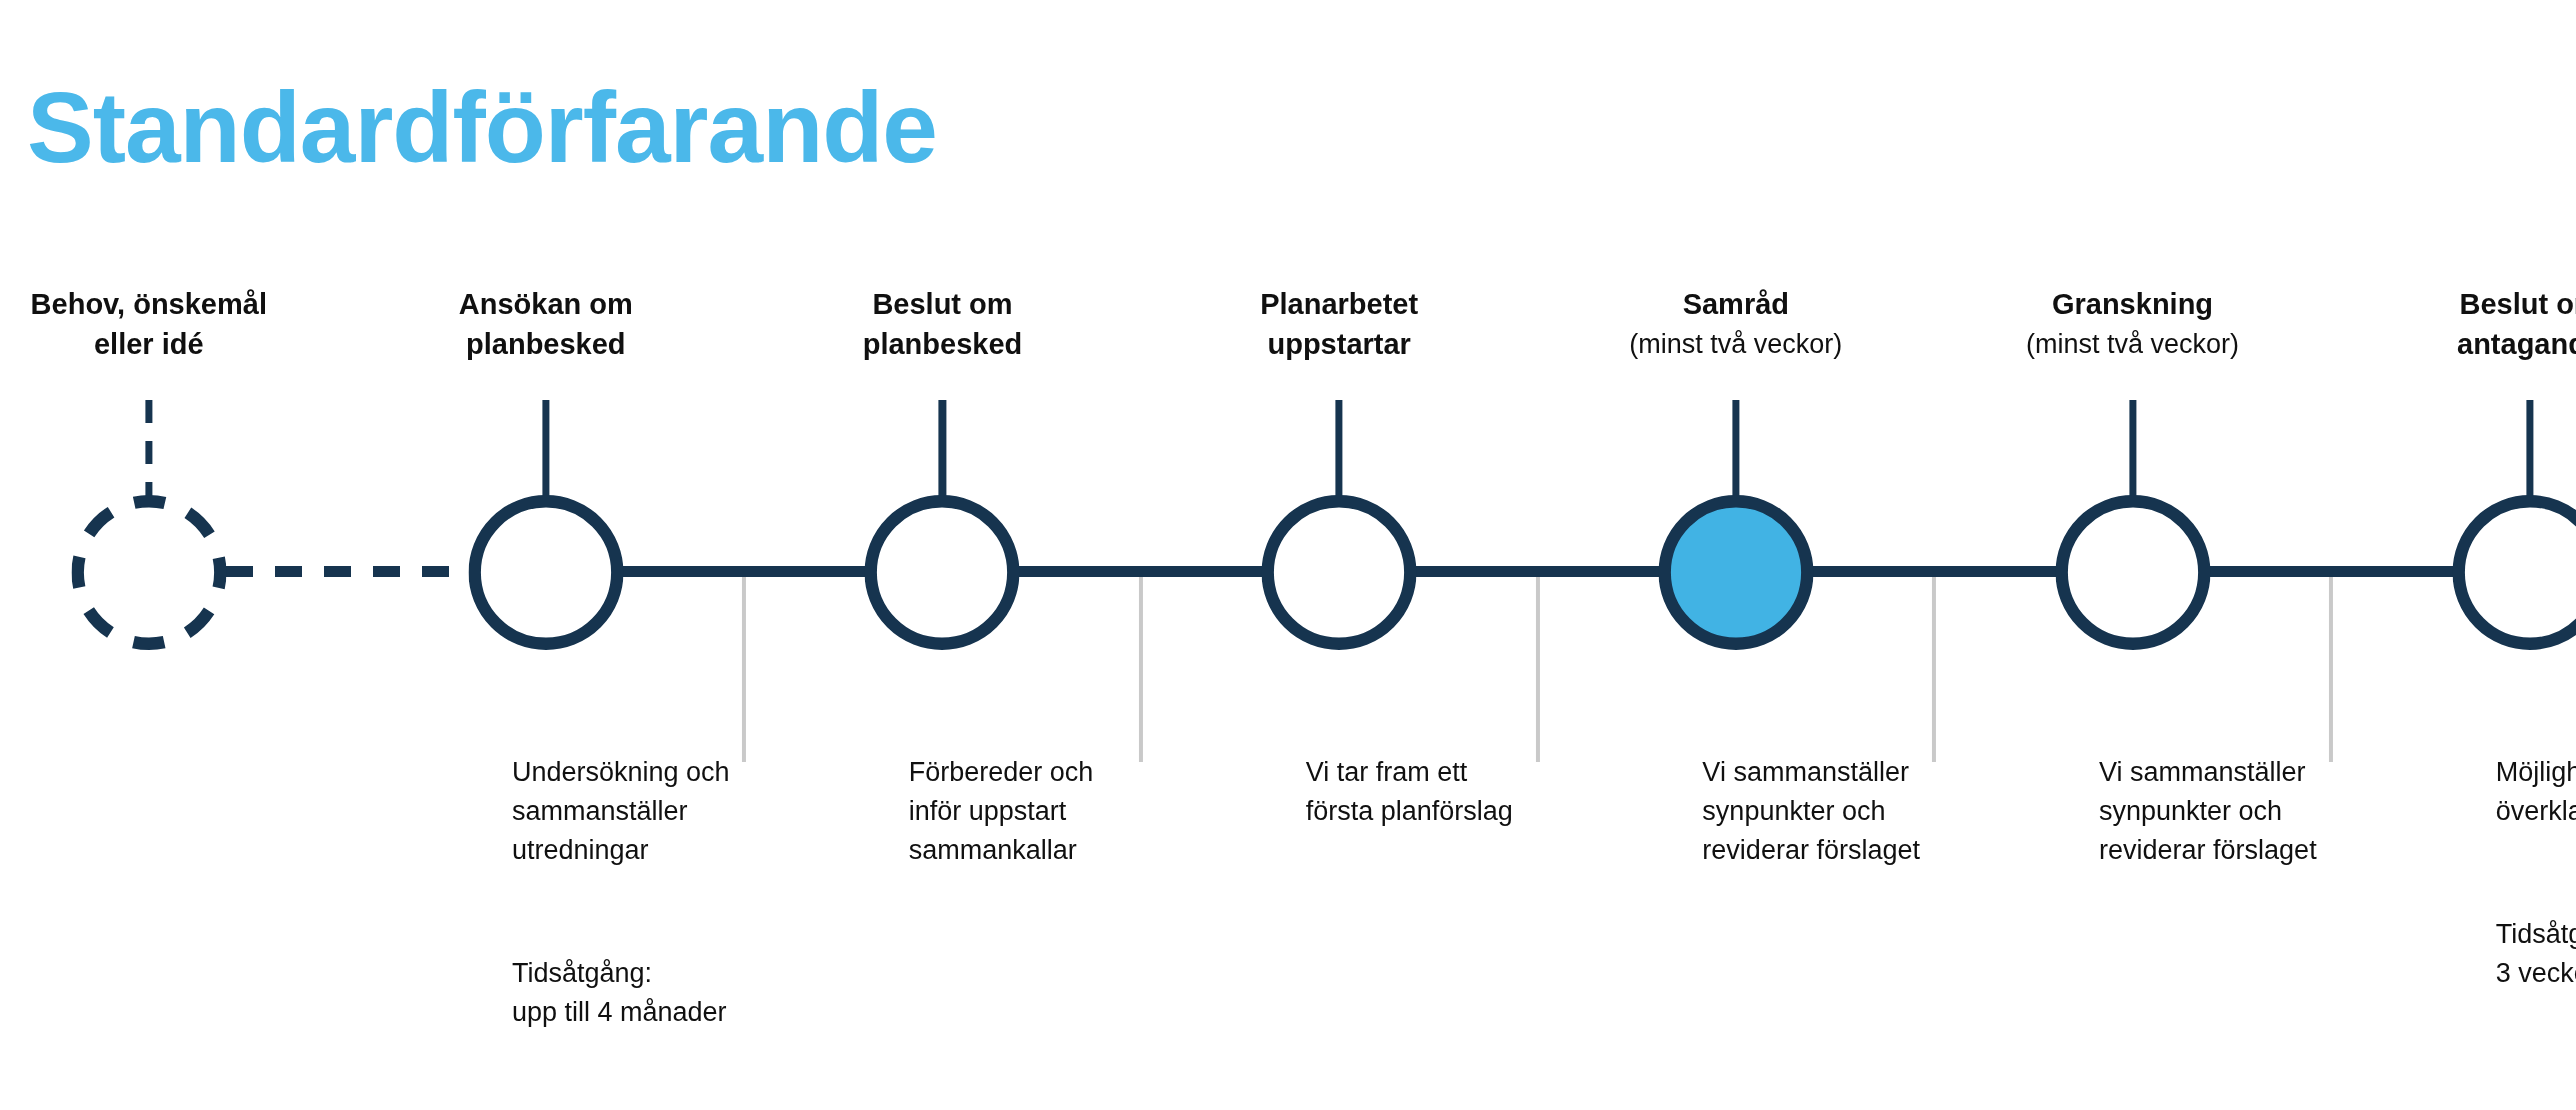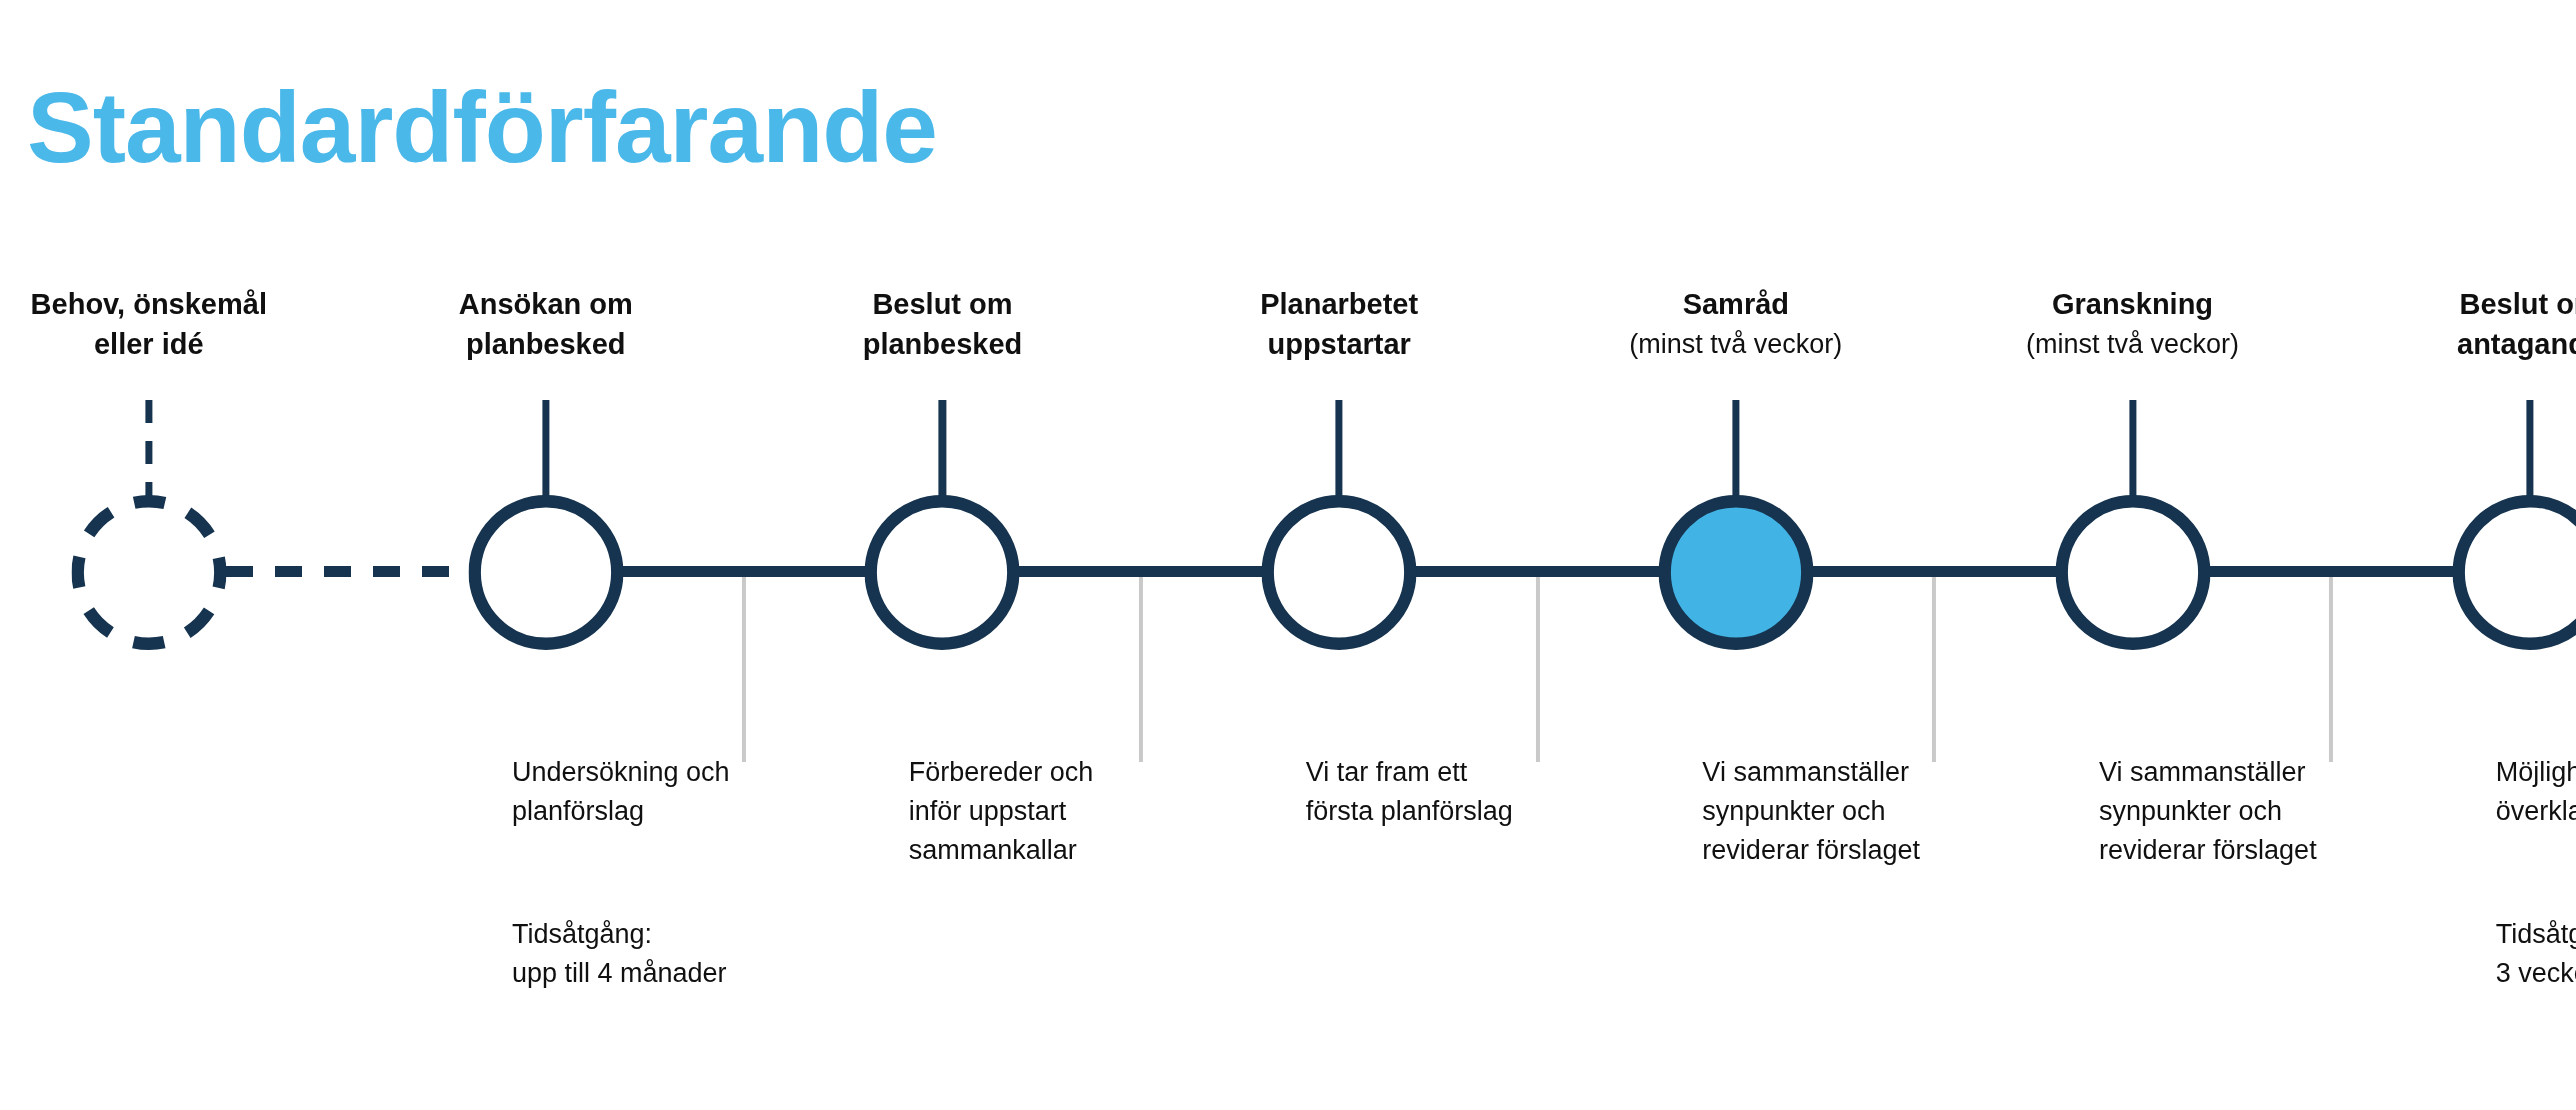--- a/index.html
+++ b/index.html
@@ -76,21 +76,22 @@
 <body>
 
 <div class="stage">
   <h1 class="page-title">Standardförfarande</h1>
   <div id="timeline-root">
       <div class="dashline" style="left: calc(4.22% + 77px); width: calc(11.26% - 155px);"></div>
       <div class="mainline" style="left: 15.48%; width: 67.51%;"></div>
       <div class="dropline" style="left: 21.1%;"></div>
       <div class="annotation" style="left: 21.1%;">
         <div class="ann-line">Undersökning och</div>
-        <div class="ann-line">planförslag</div>
+        <div class="ann-line">sammanställer</div>
+        <div class="ann-line">utredningar</div>
         <div class="ann-extra">
           <div class="ann-line">Tidsåtgång:</div>
           <div class="ann-line">upp till 4 månader</div>
         </div>
       </div>
       <div class="dropline" style="left: 32.35%;"></div>
       <div class="annotation" style="left: 32.35%;">
         <div class="ann-line">Förbereder och</div>
         <div class="ann-line">inför uppstart</div>
         <div class="ann-line">sammankallar</div>

